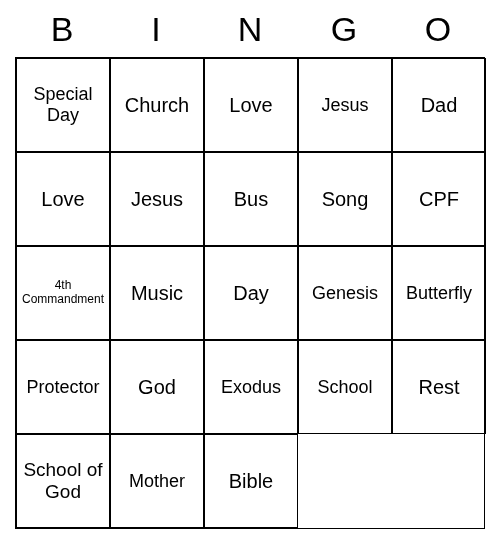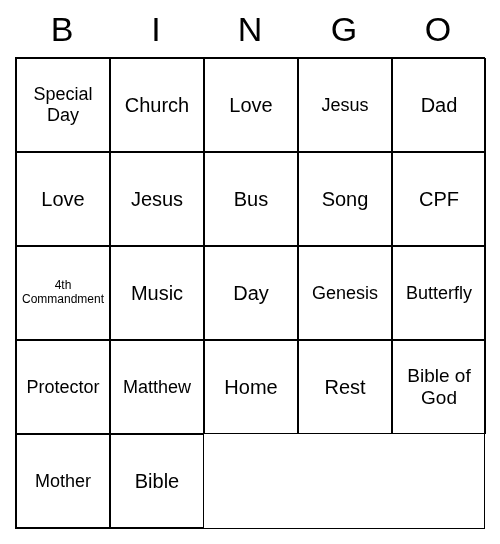--- a/index.html
+++ b/index.html
@@ -75,19 +75,20 @@
     <div class="cell">Jesus</div>
     <div class="cell">Bus</div>
     <div class="cell">Song</div>
     <div class="cell">CPF</div>
     <div class="cell fs-xs">4th Commandment</div>
     <div class="cell">Music</div>
     <div class="cell">Day</div>
     <div class="cell fs-sm">Genesis</div>
     <div class="cell fs-sm">Butterfly</div>
     <div class="cell fs-sm">Protector</div>
-    <div class="cell fs-sm">Matthew</div>
-    <div class="cell">Home</div>
+    <div class="cell">God</div>
+    <div class="cell fs-sm">Exodus</div>
+    <div class="cell fs-sm">School</div>
     <div class="cell">Rest</div>
-    <div class="cell fs-md">Bible of God</div>
+    <div class="cell fs-md">School of God</div>
     <div class="cell fs-sm">Mother</div>
     <div class="cell">Bible</div>
   </div>
 
 </body></html>

